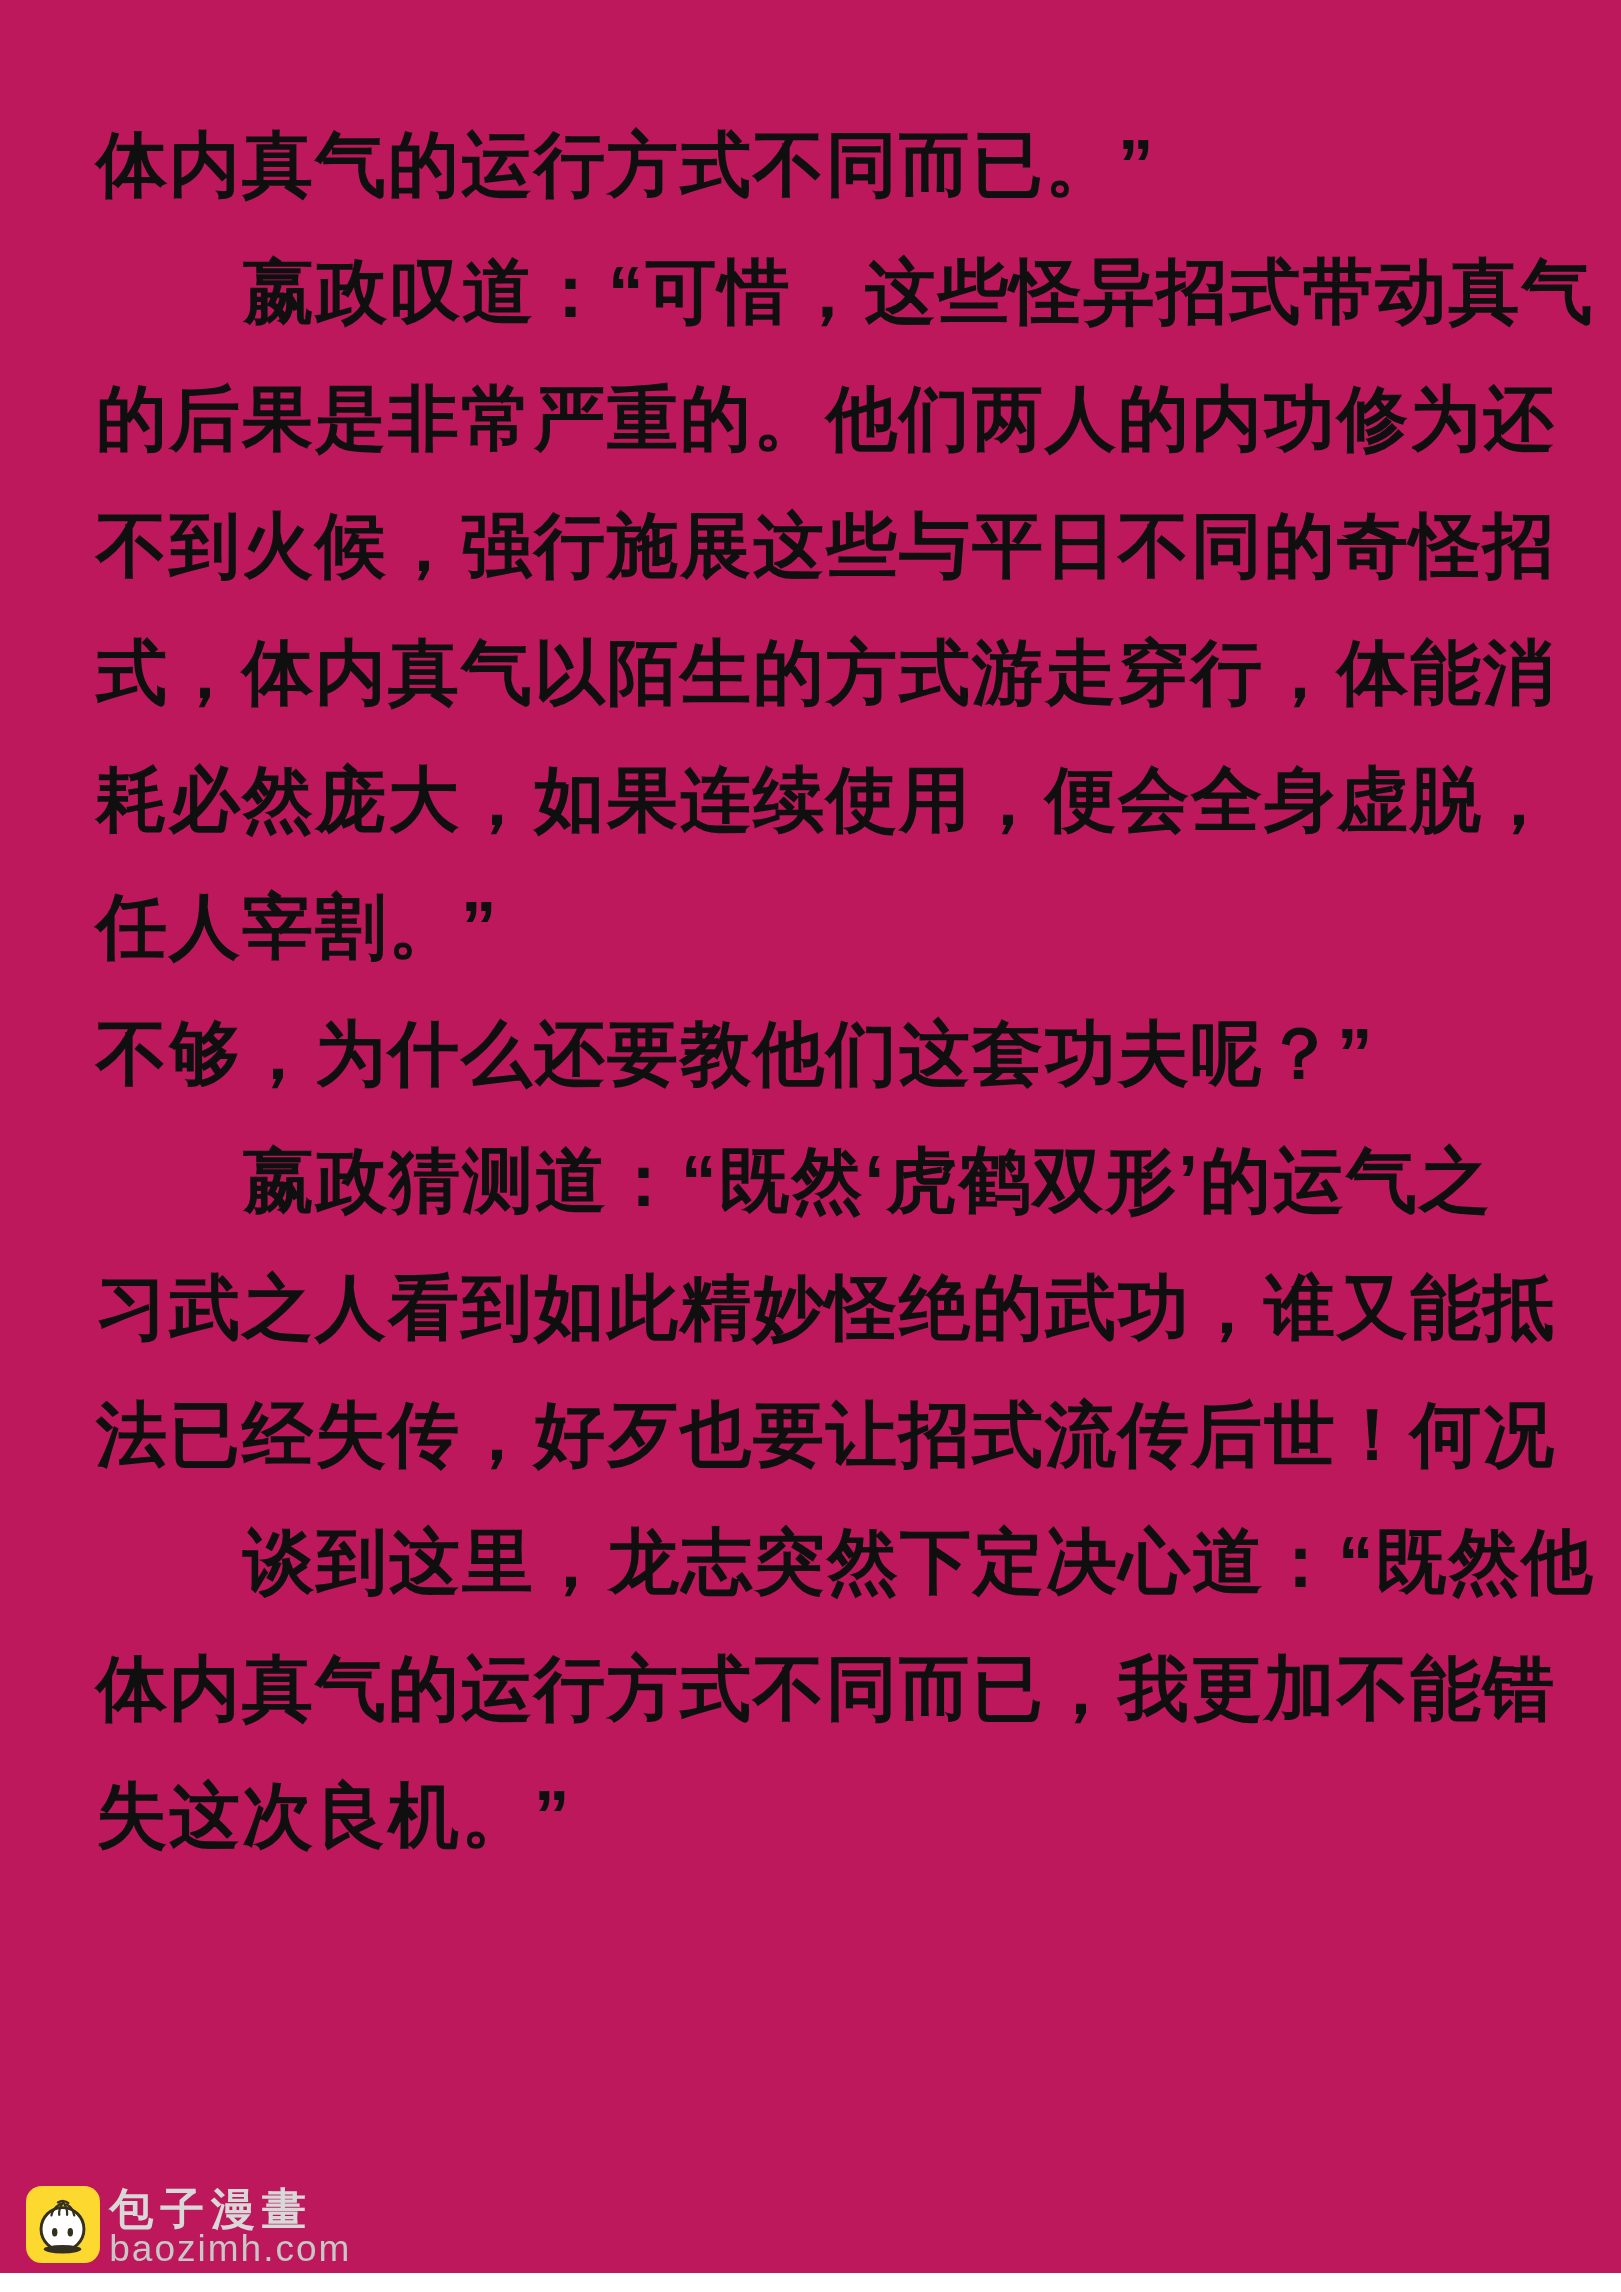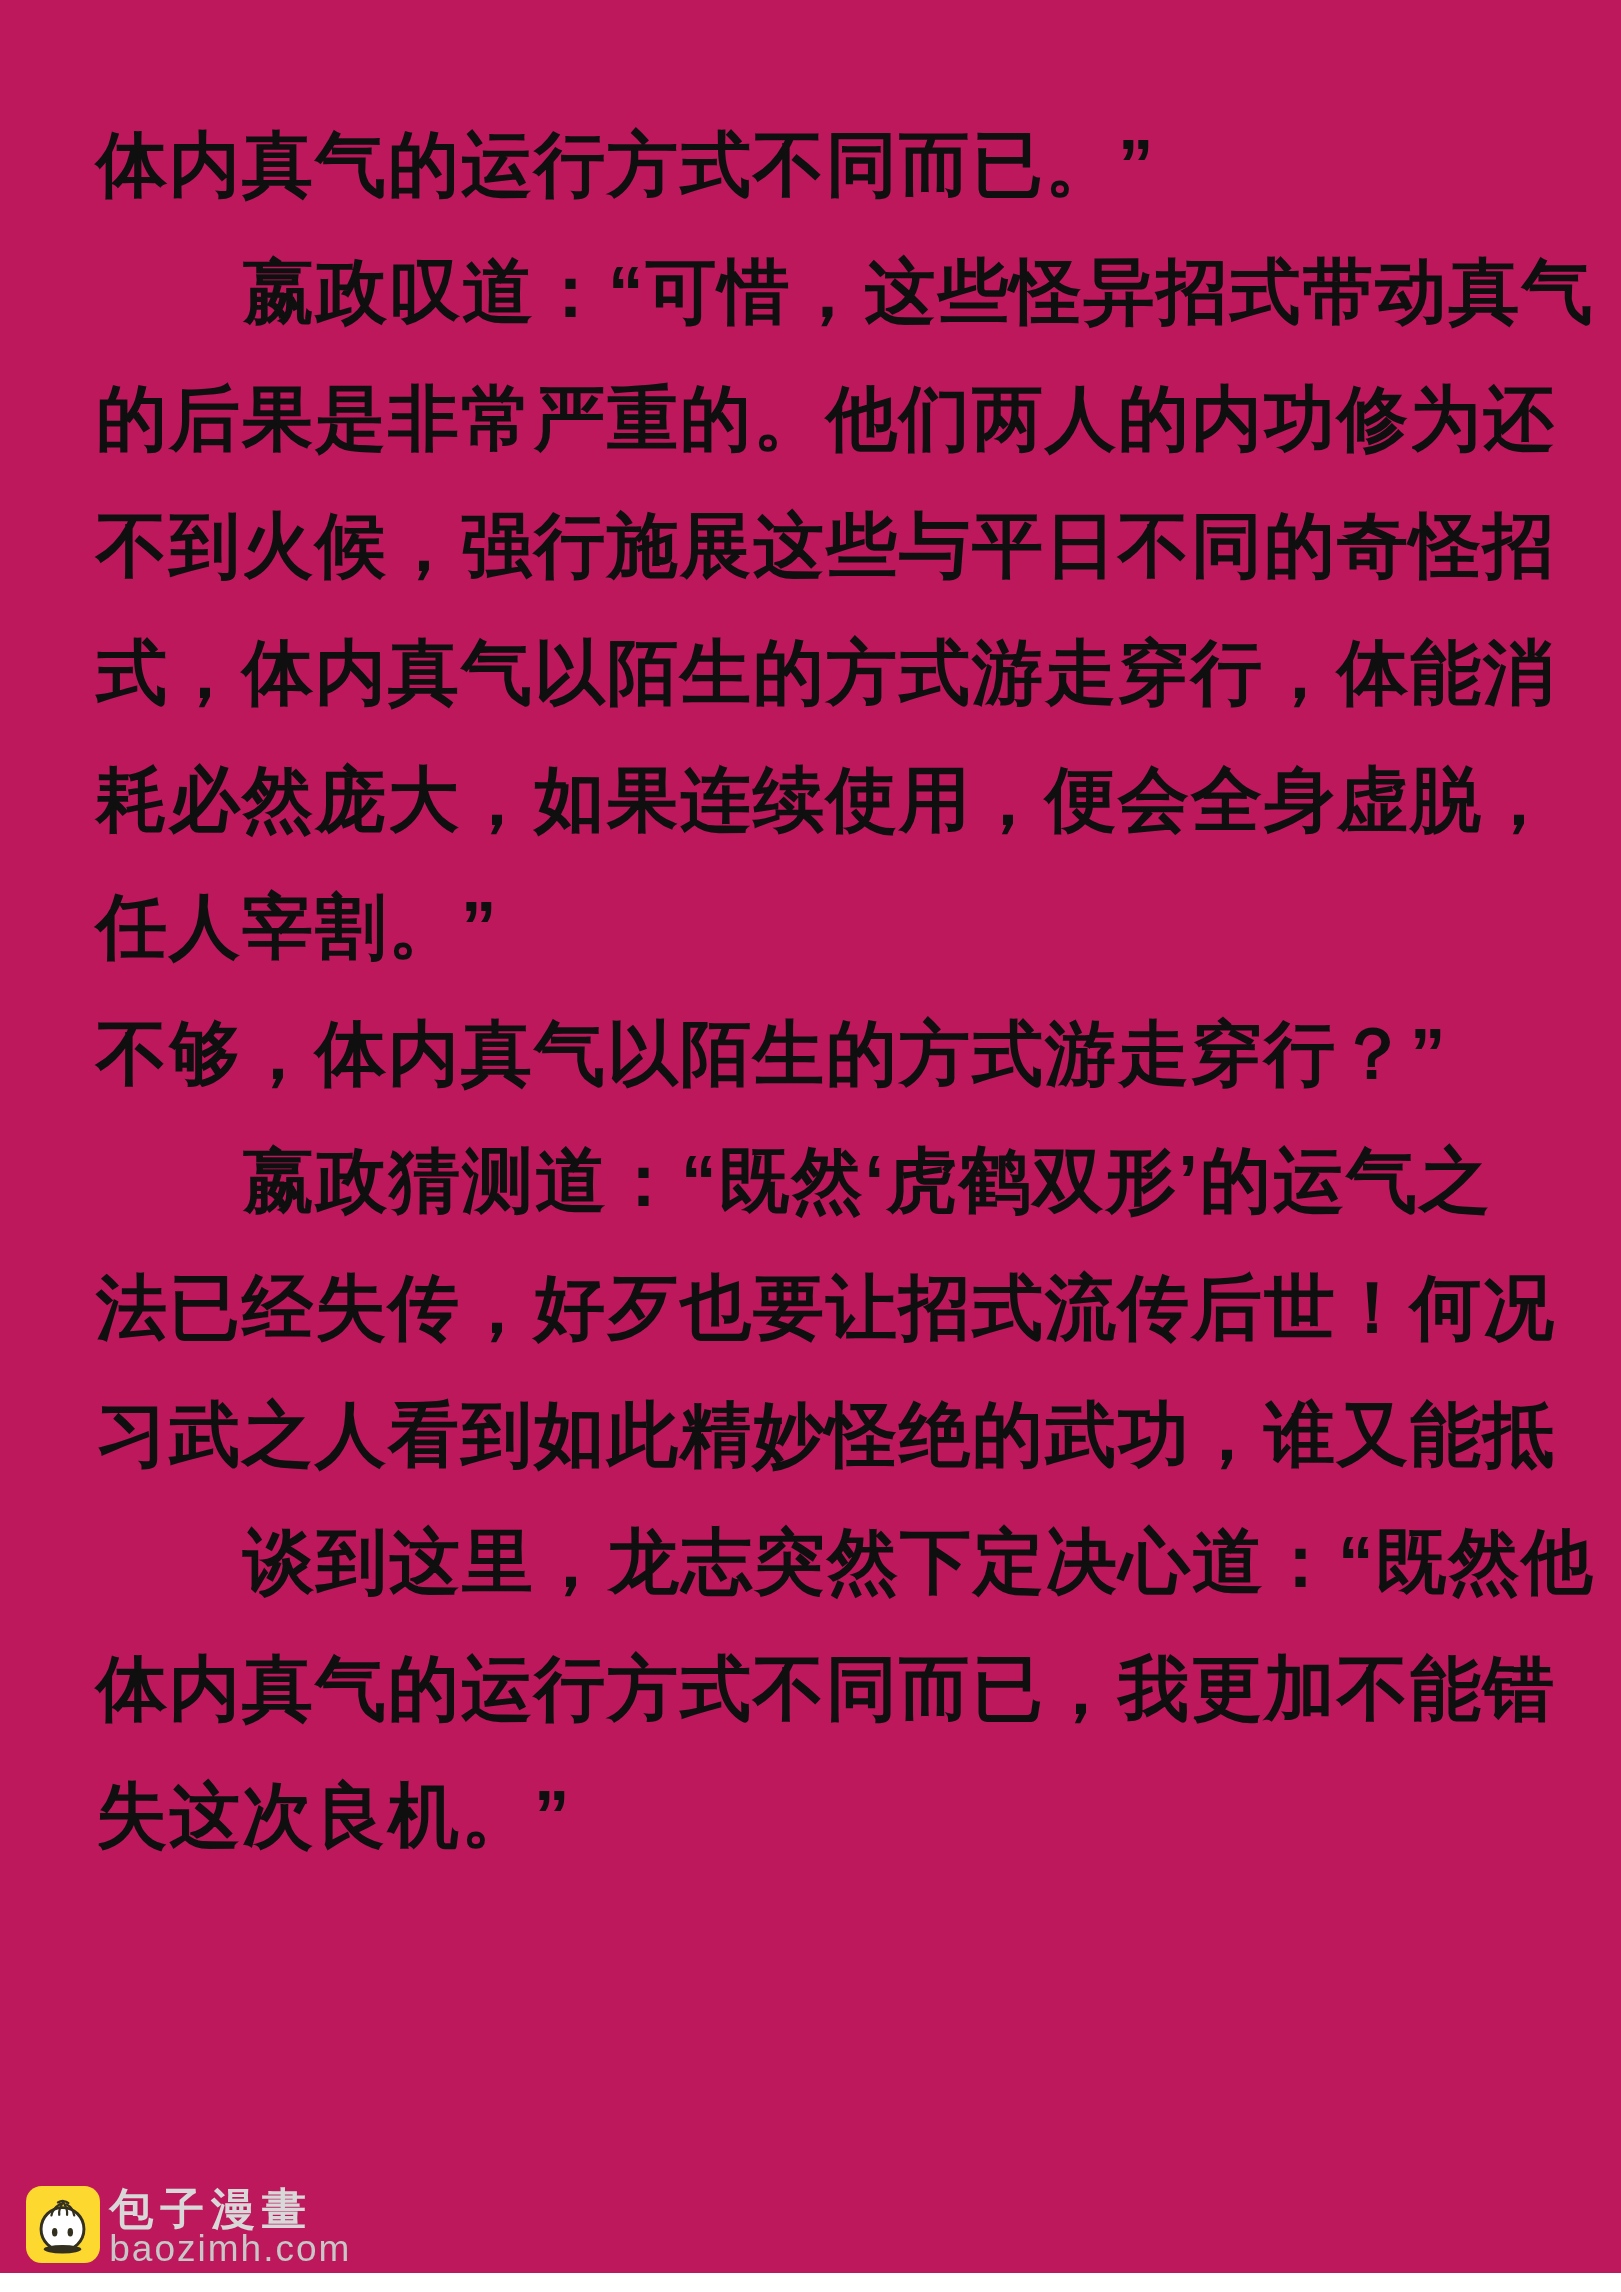--- a/index.html
+++ b/index.html
@@ -69,24 +69,24 @@
 <div class="page">
 
   <div class="text-block">
     <div class="line">体内真气的运行方式不同而已。”</div>
     <div class="line indent">嬴政叹道：“可惜，这些怪异招式带动真气</div>
     <div class="line">的后果是非常严重的。他们两人的内功修为还</div>
     <div class="line">不到火候，强行施展这些与平日不同的奇怪招</div>
     <div class="line">式，体内真气以陌生的方式游走穿行，体能消</div>
     <div class="line">耗必然庞大，如果连续使用，便会全身虚脱，</div>
     <div class="line">任人宰割。”</div>
-    <div class="line">不够，体内真气以陌生的方式游走穿行？”</div>
+    <div class="line">不够，为什么还要教他们这套功夫呢？”</div>
     <div class="line indent">嬴政猜测道：“既然‘虎鹤双形’的运气之</div>
+    <div class="line">习武之人看到如此精妙怪绝的武功，谁又能抵</div>
     <div class="line">法已经失传，好歹也要让招式流传后世！何况</div>
-    <div class="line">习武之人看到如此精妙怪绝的武功，谁又能抵</div>
     <div class="line indent">谈到这里，龙志突然下定决心道：“既然他</div>
     <div class="line">体内真气的运行方式不同而已，我更加不能错</div>
     <div class="line">失这次良机。”</div>
   </div>
 
   <div class="watermark">
     <div class="wm-icon">
       <svg viewBox="0 0 100 100" xmlns="http://www.w3.org/2000/svg">
 
         <circle cx="50" cy="57" r="33" fill="#ffffff" stroke="#33301f" stroke-width="4.5"></circle>

